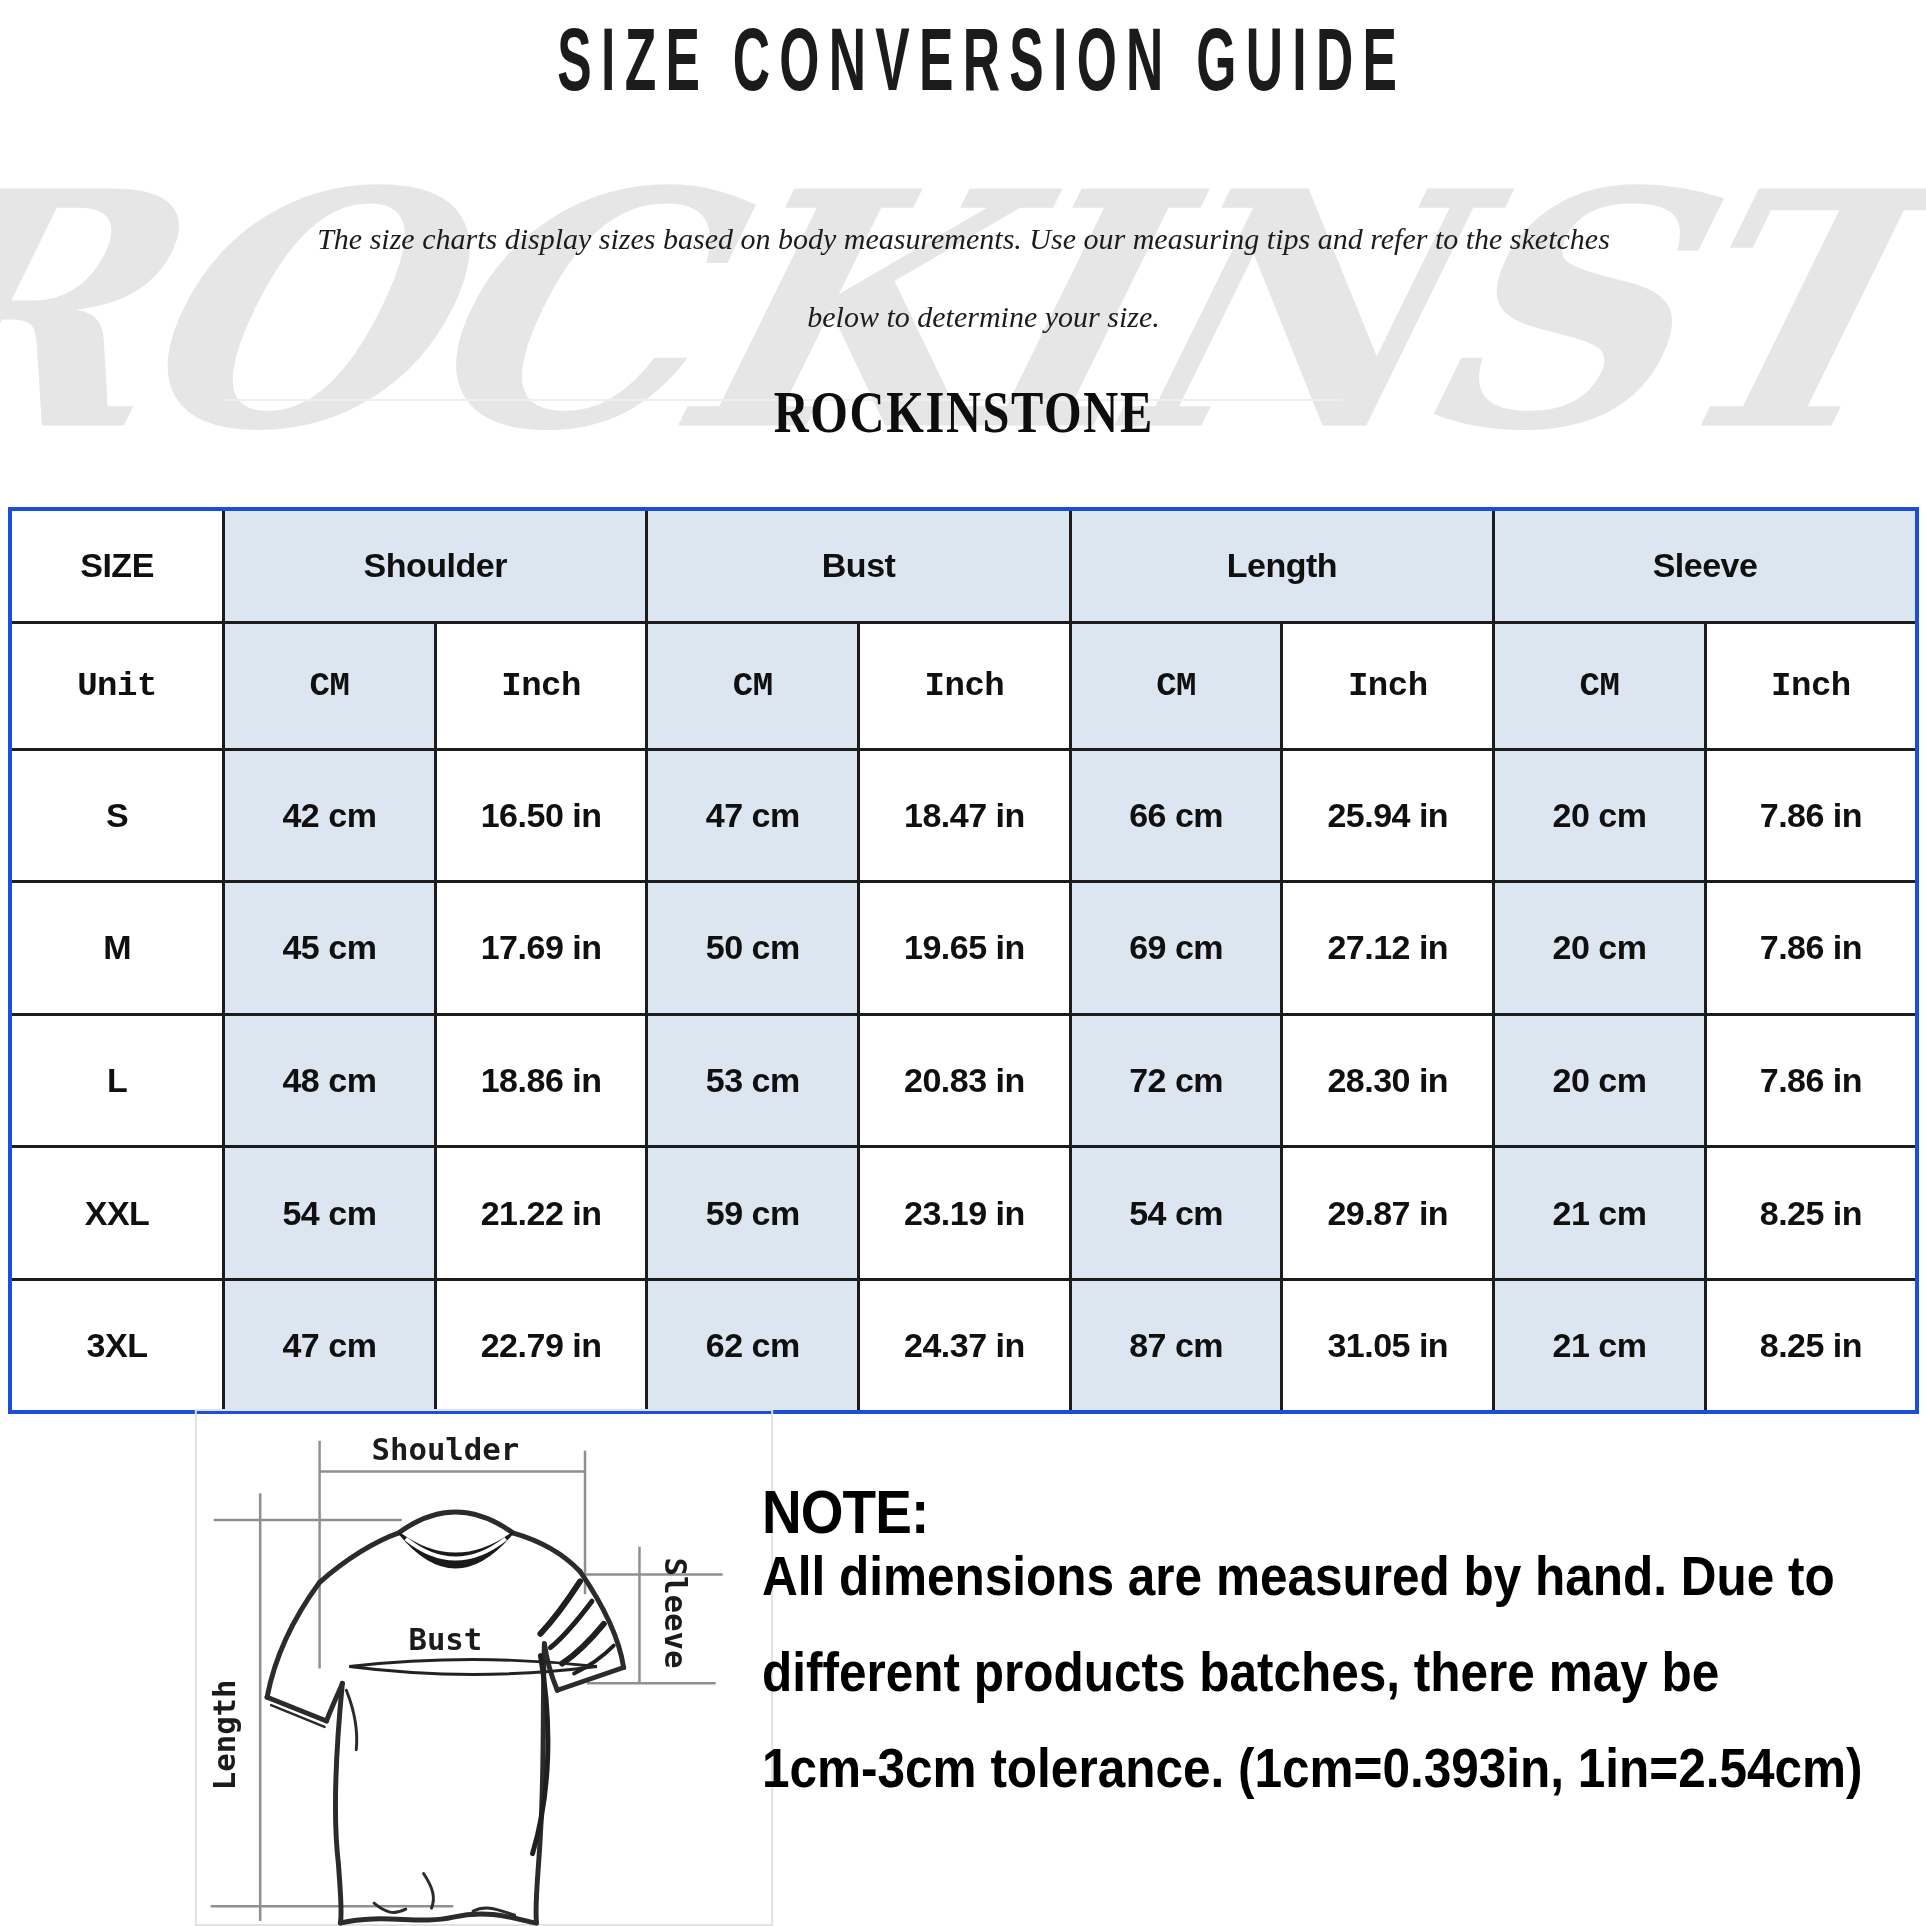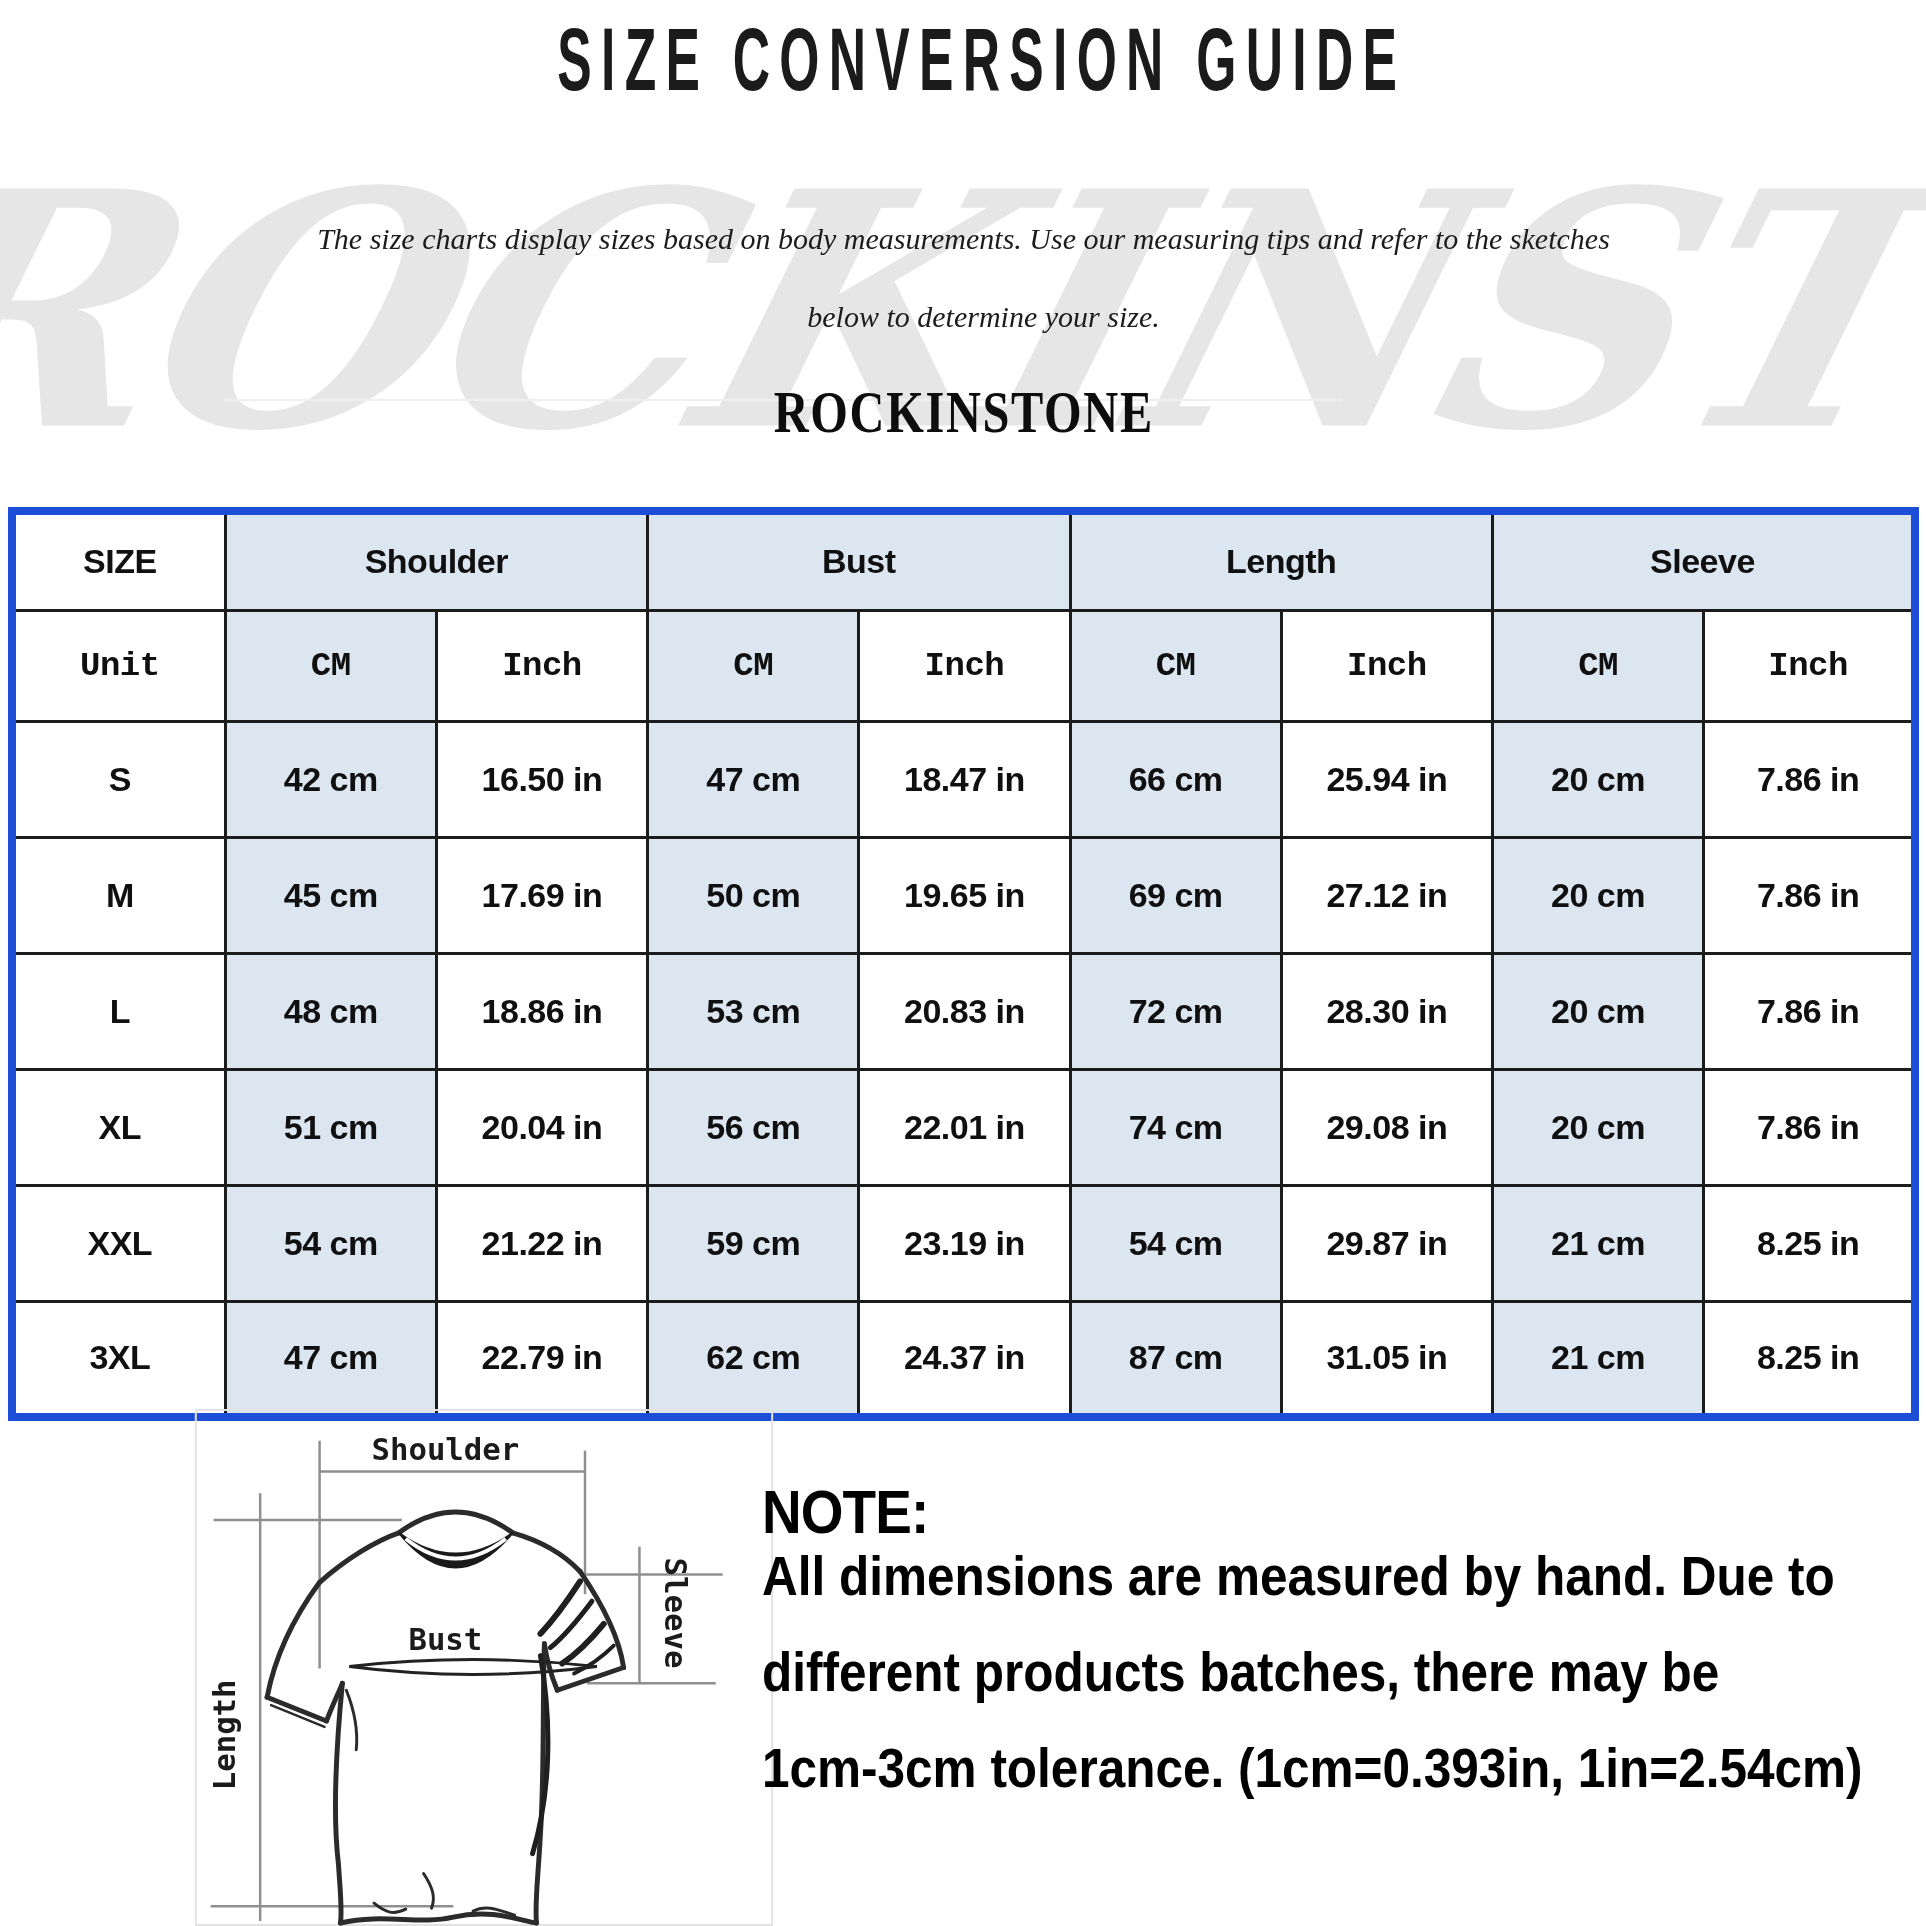--- a/index.html
+++ b/index.html
@@ -26,21 +26,21 @@
   #desc2{top:300px;font-family:"Liberation Serif",serif;font-style:italic;font-size:30px;color:#1c1c1c;padding-left:20px;}
   #brand{top:378px;}
   #brand span{display:inline-block;font-family:"Liberation Serif",serif;font-weight:700;
     font-size:59px;letter-spacing:2px;transform:scaleX(0.82);transform-origin:center;color:#0d0d0d;}
 
   
   #size-table{position:absolute;left:8px;top:507px;width:1911px;height:907px;z-index:1;
     border-collapse:collapse;table-layout:fixed;}
   #size-table td{border:3px solid #1c1c1c;text-align:center;vertical-align:middle;
     font-weight:700;font-size:34px;letter-spacing:-0.5px;background:#ffffff;color:#101010;}
-  #size-table{border:8px solid #1d4ed8;}
+  #size-table{border:4px solid #1d4ed8;}
   #size-table td.blue{background:#dce6f1;}
   tr.r-group{height:99px;}
   tr.r-unit{height:111px;font-family:Liberation Mono, monospace;}
   tr.r-data{height:116px;}
   tr.r-group td{font-size:36px;}
 
   
   #sketch{position:absolute;left:176px;top:1408px;z-index:1;}
   #sketch text{font-family:"DejaVu Sans Mono",monospace;font-weight:700;font-size:31px;fill:#1b1b1b;}
 
@@ -124,31 +124,20 @@
       <td>7.86 in</td>
     </tr>
     <tr class="r-data">
       <td>L</td>
       <td class="blue">48 cm</td>
       <td>18.86 in</td>
       <td class="blue">53 cm</td>
       <td>20.83 in</td>
       <td class="blue">72 cm</td>
       <td>28.30 in</td>
-      <td class="blue">20 cm</td>
-      <td>7.86 in</td>
-    </tr>
-    <tr class="r-data">
-      <td>XL</td>
-      <td class="blue">51 cm</td>
-      <td>20.04 in</td>
-      <td class="blue">56 cm</td>
-      <td>22.01 in</td>
-      <td class="blue">74 cm</td>
-      <td>29.08 in</td>
       <td class="blue">20 cm</td>
       <td>7.86 in</td>
     </tr>
     <tr class="r-data">
       <td>XXL</td>
       <td class="blue">54 cm</td>
       <td>21.22 in</td>
       <td class="blue">59 cm</td>
       <td>23.19 in</td>
       <td class="blue">54 cm</td>

